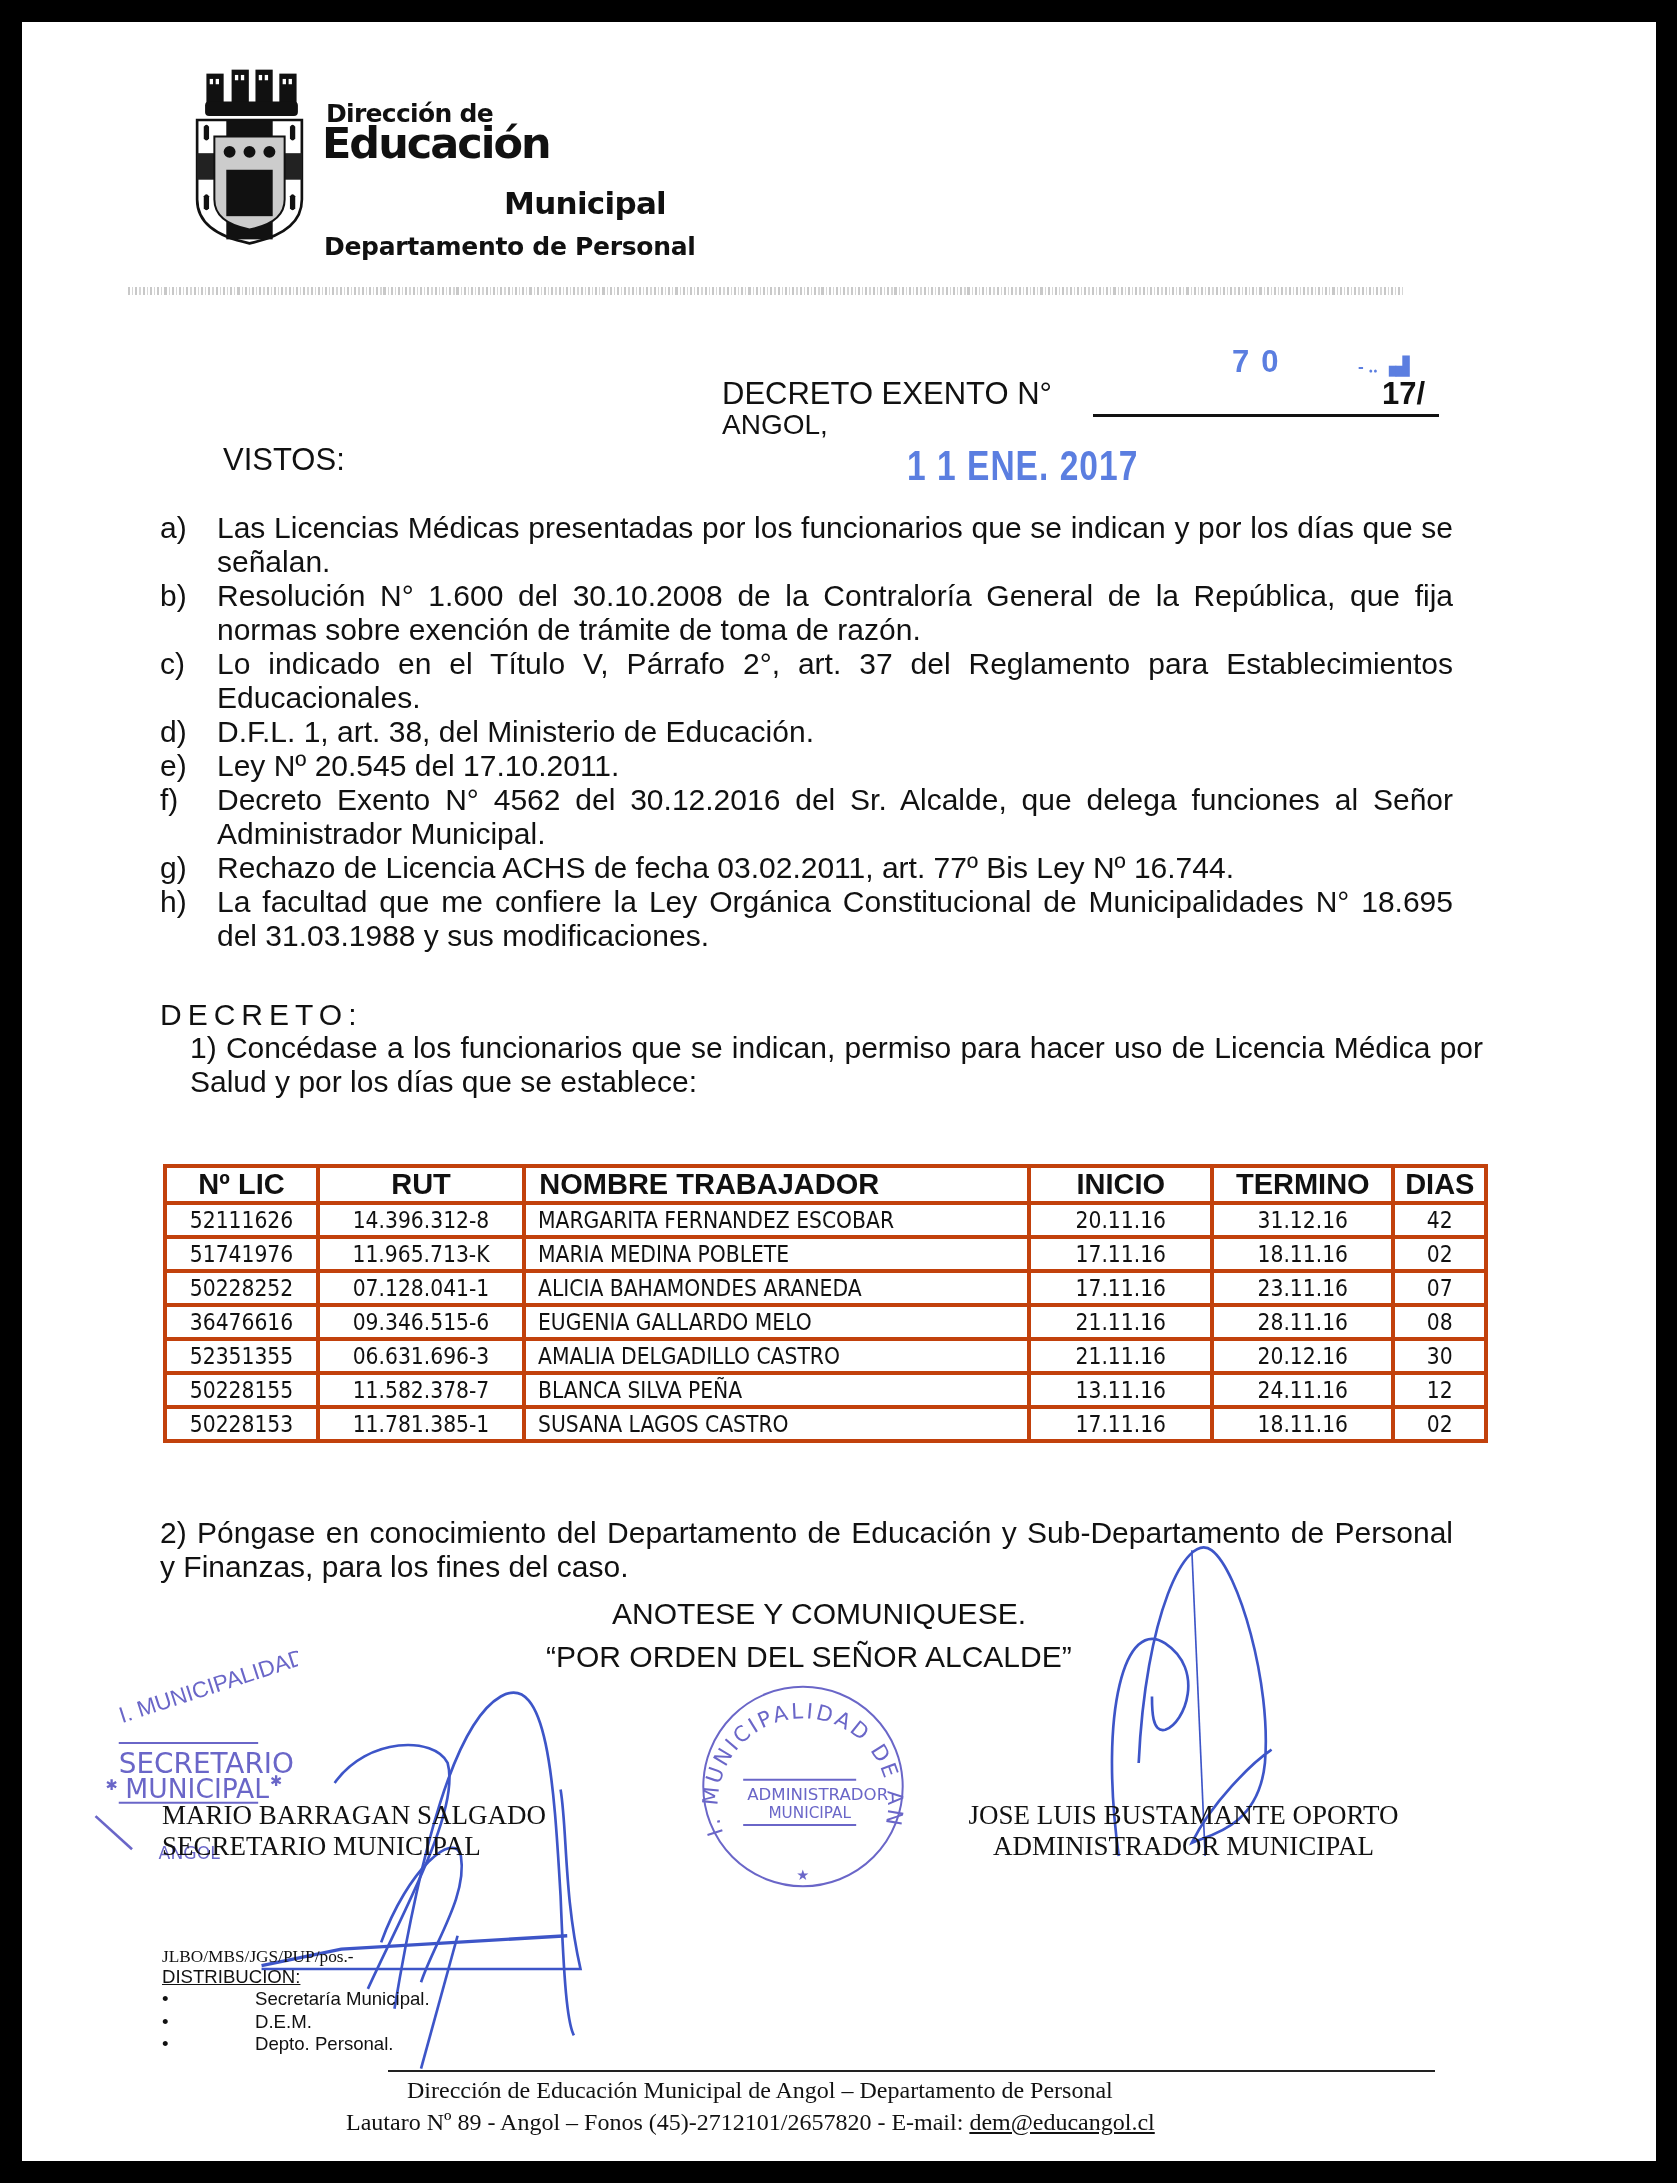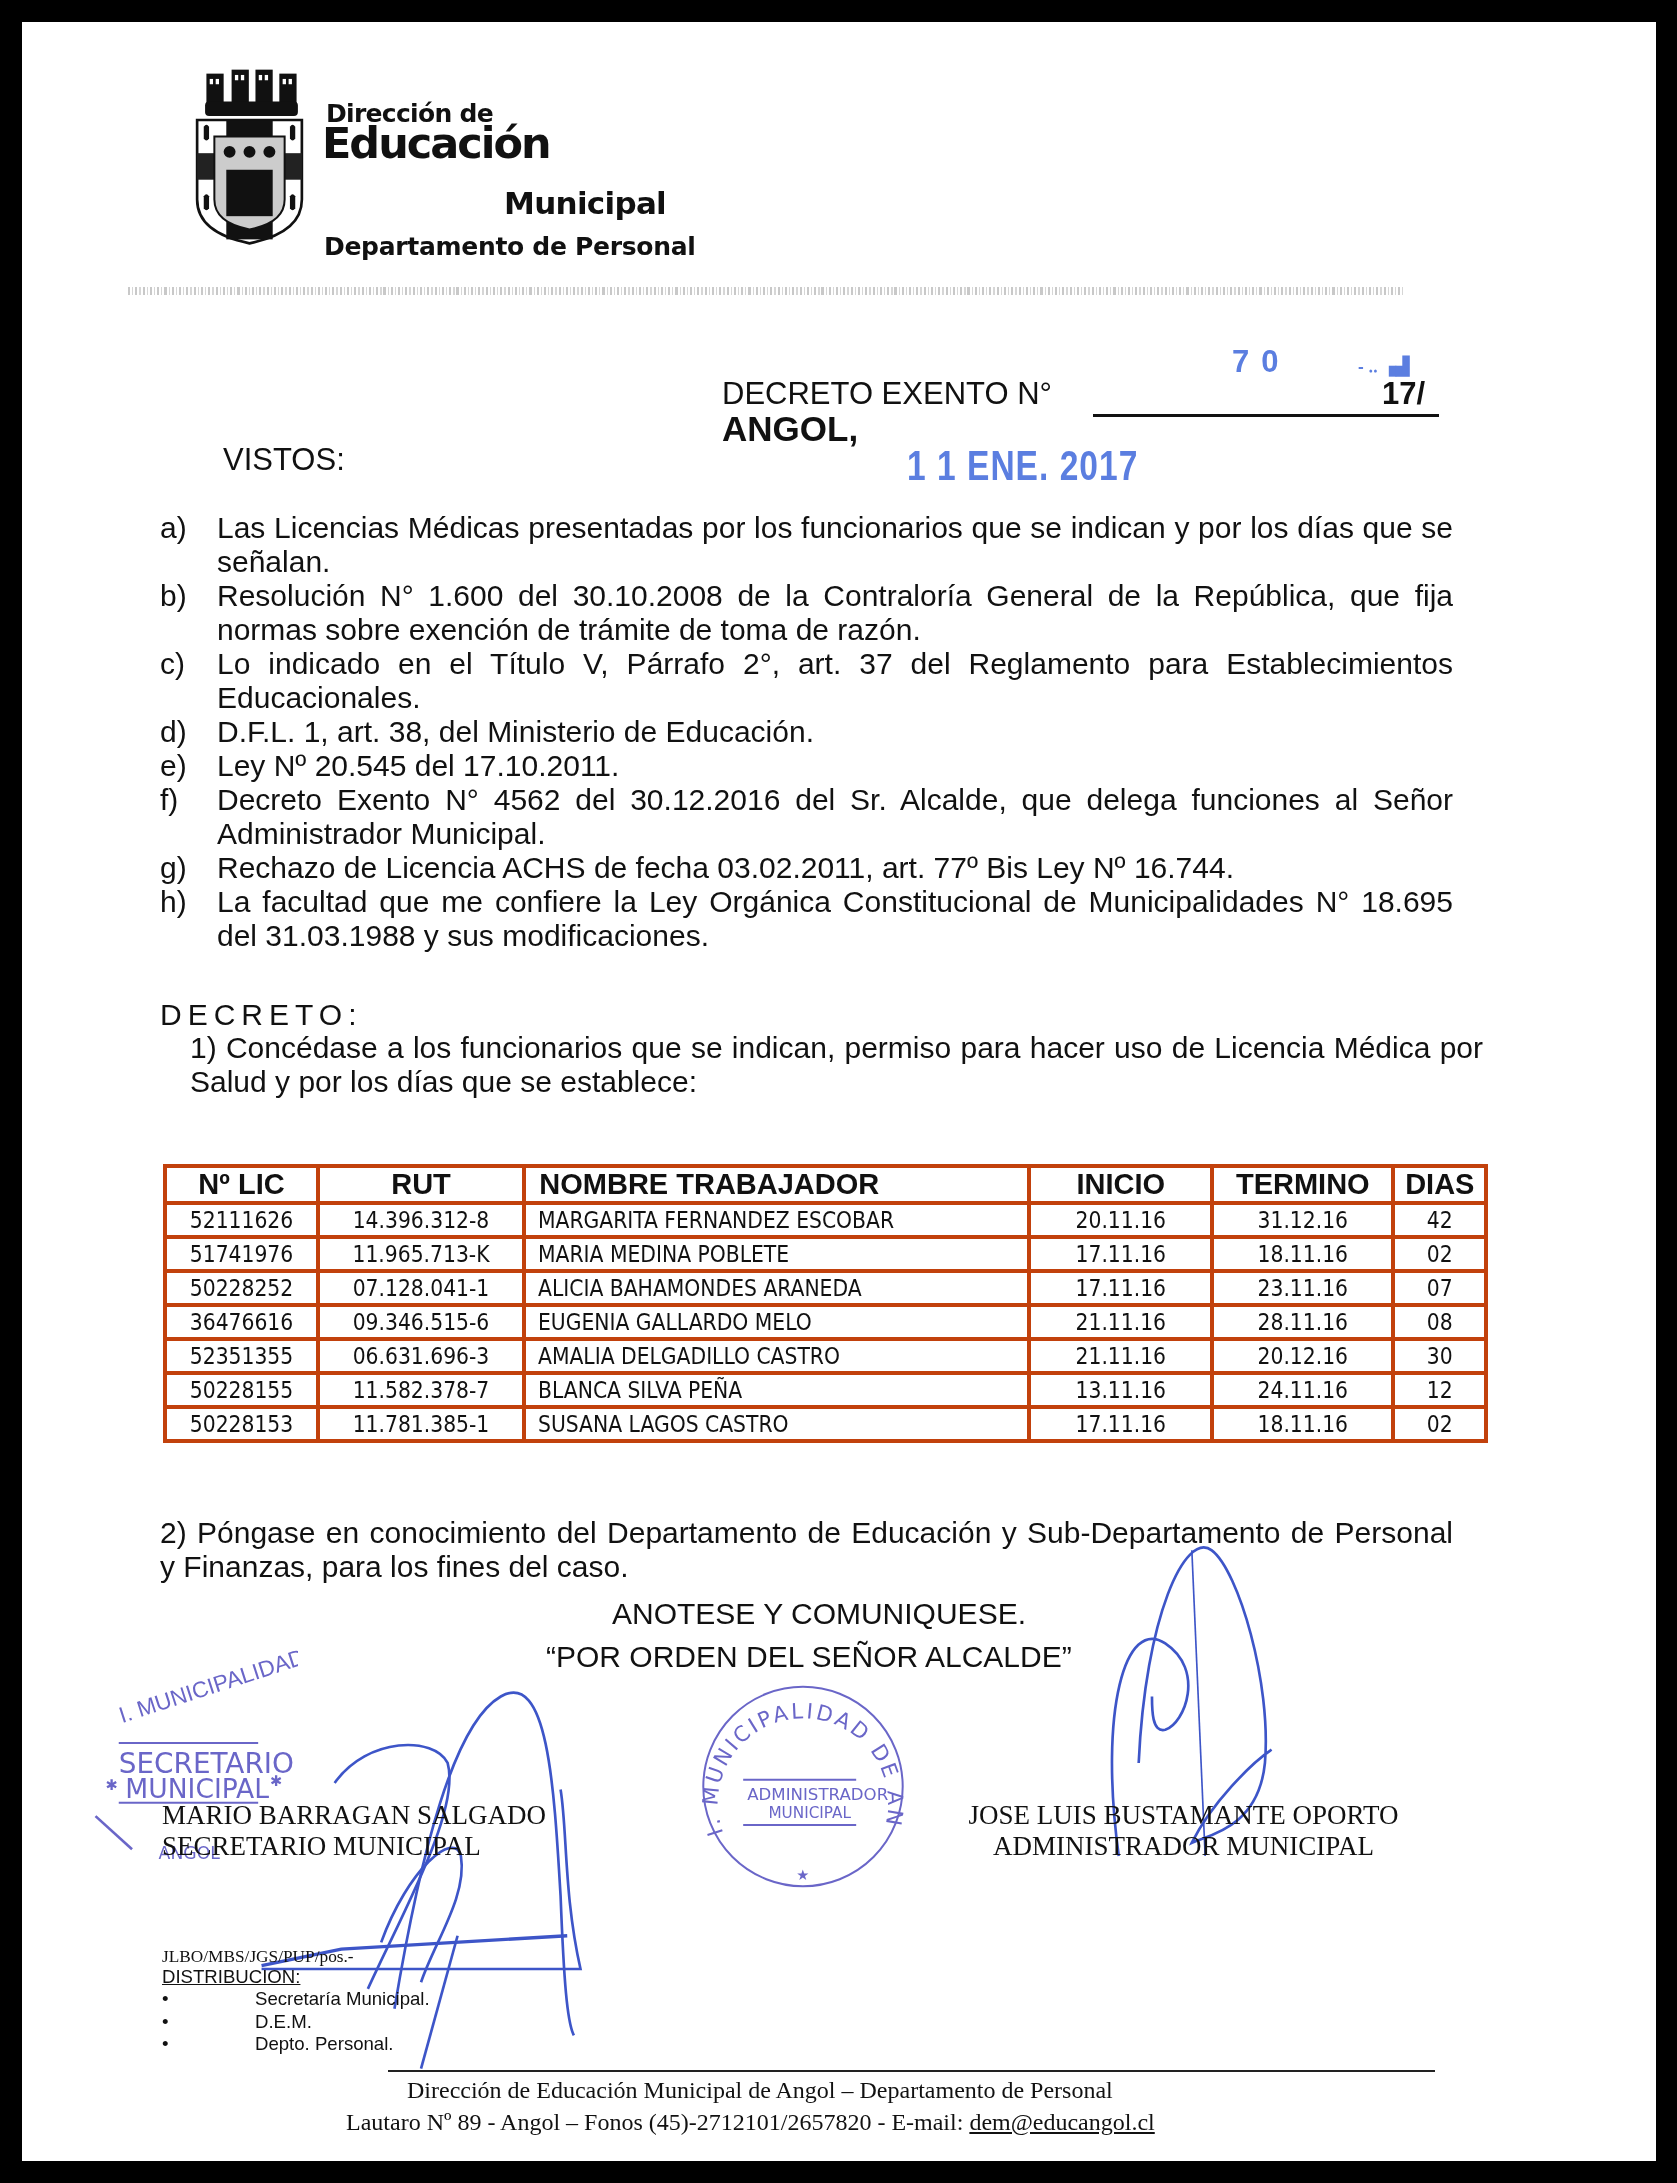--- a/index.html
+++ b/index.html
@@ -16,21 +16,21 @@
   .dotline { left:106px; top:265px; width:1276px; height:8px;
     background: repeating-linear-gradient(90deg, #bbb 0 2px, #fff 2px 4px, #ccc 4px 5.3px, #fff 5.3px 7.3px);
     opacity:.8; }
 
   
   .dec-label { left:700px; top:354px; font-size:31px; font-stretch:condensed; }
   .dec-line { left:1071px; top:392px; width:346px; height:3.3px; background:#111; }
   .dec-num { left:1360px; top:354px; font-size:31px; font-weight:bold; }
   .stamp-num { left:1210px; top:322px; font-size:31px; font-weight:bold; color:#5b7ee0; letter-spacing:12px; }
   .stamp-scribble { left:1336px; top:332px; font-size:17.3px; color:#5b7ee0; font-weight:bold; }
-  .angol { left:700px; top:387px; font-size:35px;font-weight:bold; }
+  .angol { left:700px; top:387px; font-size:28px; }
   .stamp-date { left:885px; top:419px; font-size:43px; font-weight:bold; color:#5b7ee0; letter-spacing:1.3px; transform:scaleX(.78); transform-origin:left; }
   .vistos { left:201px; top:420px; font-size:31px; }
 
   
   .body-text { font-size:30px; line-height:34px; text-align:justify; }
   .list { left:138px; top:489px; width:1293px; }
   .list .item { display:flex; }
   .list .mk { width:57px; flex:none; }
   .list .tx { flex:1; text-align:justify; }
 

